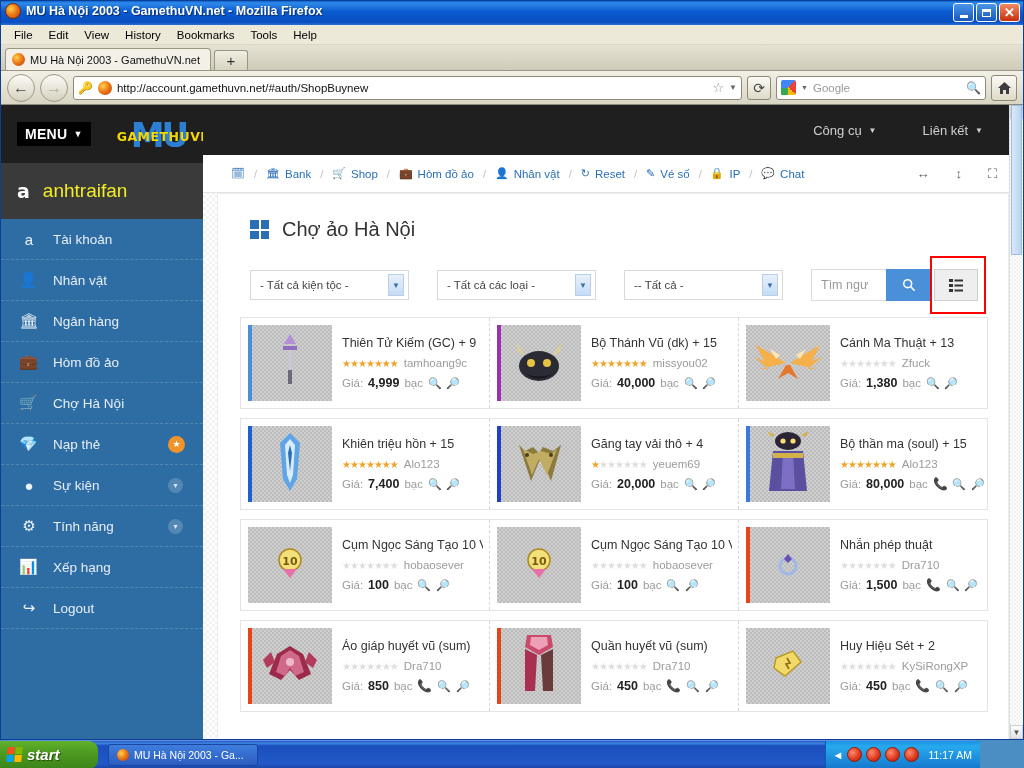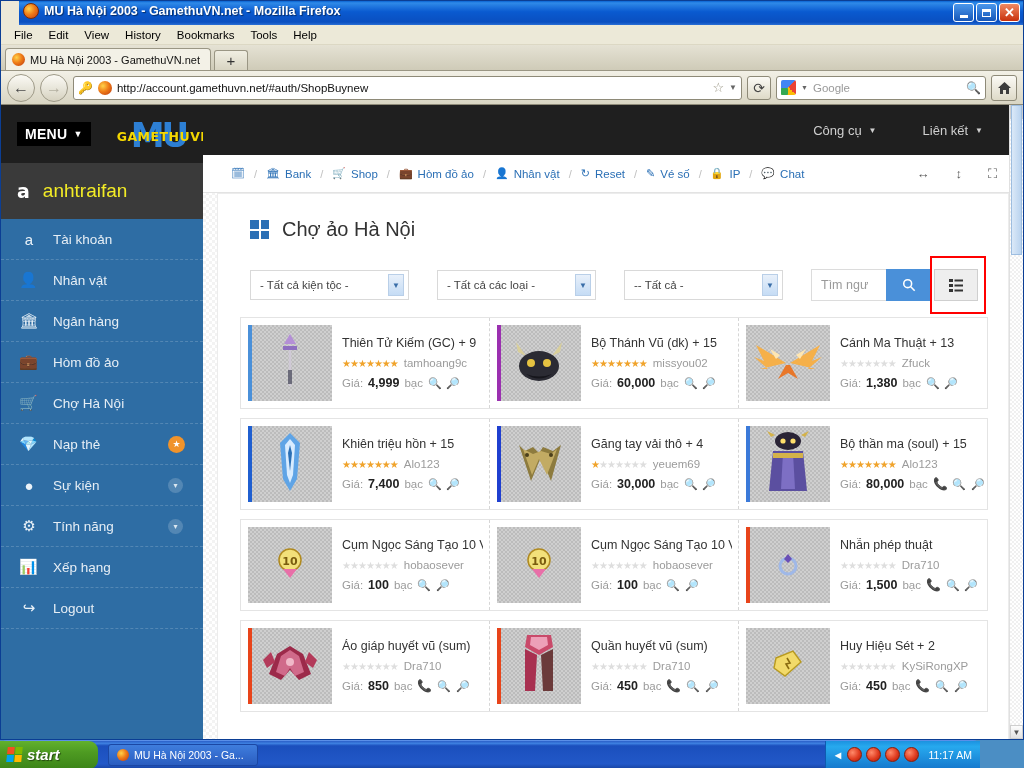--- a/index.html
+++ b/index.html
@@ -20,21 +20,20 @@
     border: 1px solid #0b3e94;
     display: flex; flex-direction: column;
   }
 
   
   #titlebar {
     height: 24px;
     background: linear-gradient(to bottom, #0a64d2 0%, #2f8ae8 8%, #0a5ad0 45%, #0a4fc0 88%, #2a6fd6 100%);
     display: flex; align-items: center; padding: 0 2px 4px 4px;
     position: relative;
-    margin-left: 18px;
   }
   #titlebar .ff-ico {
     width: 16px; height: 16px; border-radius: 50%;
     background: radial-gradient(circle at 35% 35%, #ffd24a 0%, #ef7c18 45%, #c53b12 100%);
     border: 1px solid #7a2a08; flex: 0 0 auto; margin-right: 5px;
   }
   #titlebar .title {
     color: #fff; font-size: 12.5px; font-weight: bold;
     text-shadow: 1px 1px 1px rgba(0,0,0,.5);
     white-space: nowrap; overflow: hidden;
@@ -659,21 +658,21 @@
                       </svg></span>
                   </div>
                   <div class="info">
                     <div class="iname">Bộ Thánh Vũ (dk) + 15</div>
                     <div class="iseller">
                       <span class="stars"><span class="on">★</span><span class="on">★</span><span class="on">★</span><span class="on">★</span><span class="on">★</span><span class="on">★</span><span class="on">★</span></span>
                       <span>missyou02</span>
                     </div>
                     <div class="iprice">
                       <span>Giá:</span>
-                      <b>60,000</b>
+                      <b>40,000</b>
                       <span>bạc</span>
                       <span class="act">🔍</span>
                       <span class="act">🔎</span>
                     </div>
                   </div>
                 </div>
                 <div class="cell">
                   <div class="thumb">
                     <span class="art"><svg xmlns="http://www.w3.org/2000/svg" width="76" height="44" viewBox="0 0 76 44">
                         <path d="M36 24 L6 6 L14 22 L4 18 L18 30 L10 30 Z" fill="#f5b04a"></path>
@@ -735,21 +734,21 @@
                       </svg></span>
                   </div>
                   <div class="info">
                     <div class="iname">Găng tay vải thô + 4</div>
                     <div class="iseller">
                       <span class="stars"><span class="on">★</span><span class="off">★</span><span class="off">★</span><span class="off">★</span><span class="off">★</span><span class="off">★</span><span class="off">★</span></span>
                       <span>yeuem69</span>
                     </div>
                     <div class="iprice">
                       <span>Giá:</span>
-                      <b>30,000</b>
+                      <b>20,000</b>
                       <span>bạc</span>
                       <span class="act">🔍</span>
                       <span class="act">🔎</span>
                     </div>
                   </div>
                 </div>
                 <div class="cell">
                   <div class="thumb">
                     <span class="accent" style="background: rgb(59, 122, 217);"></span>
                     <span class="art"><svg xmlns="http://www.w3.org/2000/svg" width="46" height="66" viewBox="0 0 46 66">

